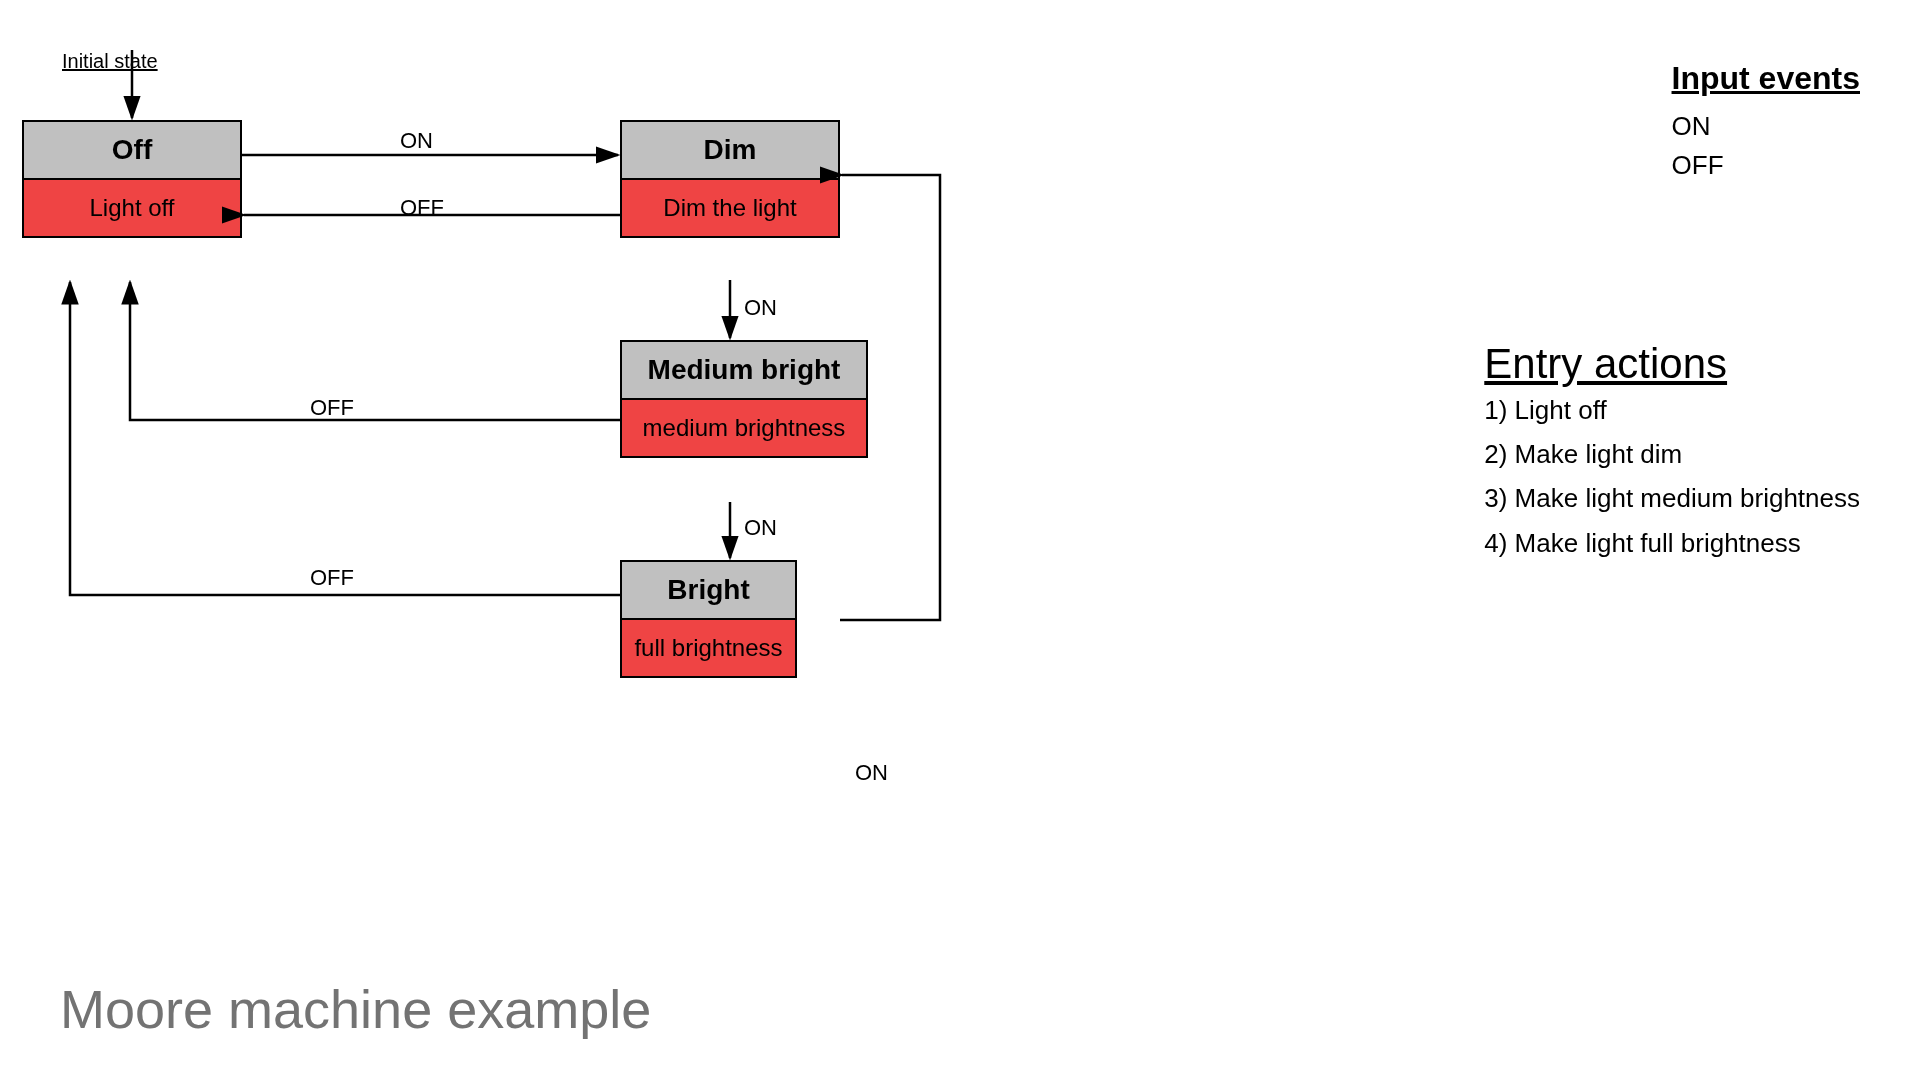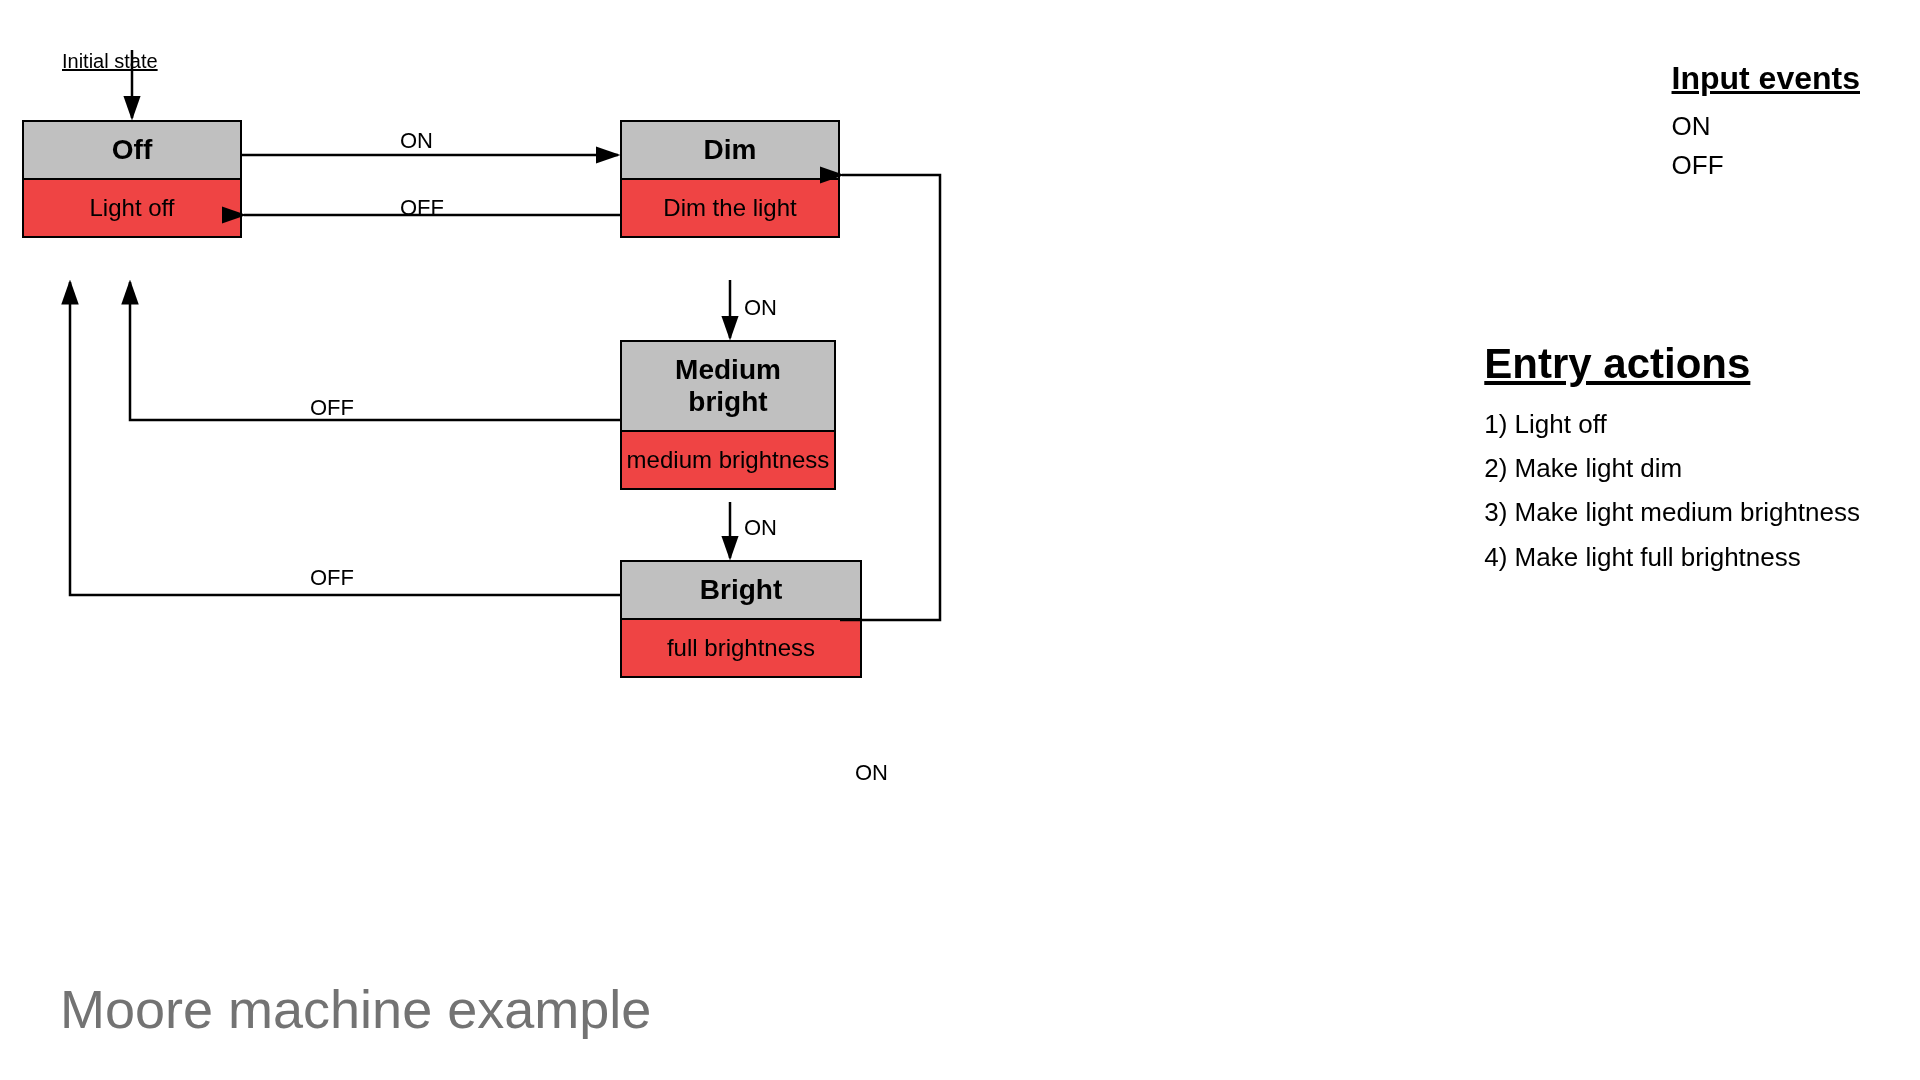--- a/index.html
+++ b/index.html
@@ -52,28 +52,28 @@
     #state-dim {
       left: 620px;
       top: 120px;
       width: 220px;
     }
 
     
     #state-medium {
       left: 620px;
       top: 340px;
-      width: 216px;
+      width: 248px;
     }
 
     
     #state-bright {
       left: 620px;
       top: 560px;
-      width: 242px;
+      width: 177px;
     }
 
     
     .label {
       position: absolute;
       font-size: 22px;
       font-family: Arial, sans-serif;
     }
 
     
@@ -105,23 +105,22 @@
     }
 
     .entry-panel {
       position: absolute;
       right: 60px;
       top: 340px;
     }
 
     .entry-title {
       font-size: 42px;
-      font-weight: bold;
+      font-weight: normal;
       text-decoration: underline;
-      margin-bottom: 14px;
     }
 
     .entry-item {
       font-size: 26px;
       line-height: 1.7;
     }
 
     .diagram-title {
       position: absolute;
       bottom: 40px;

